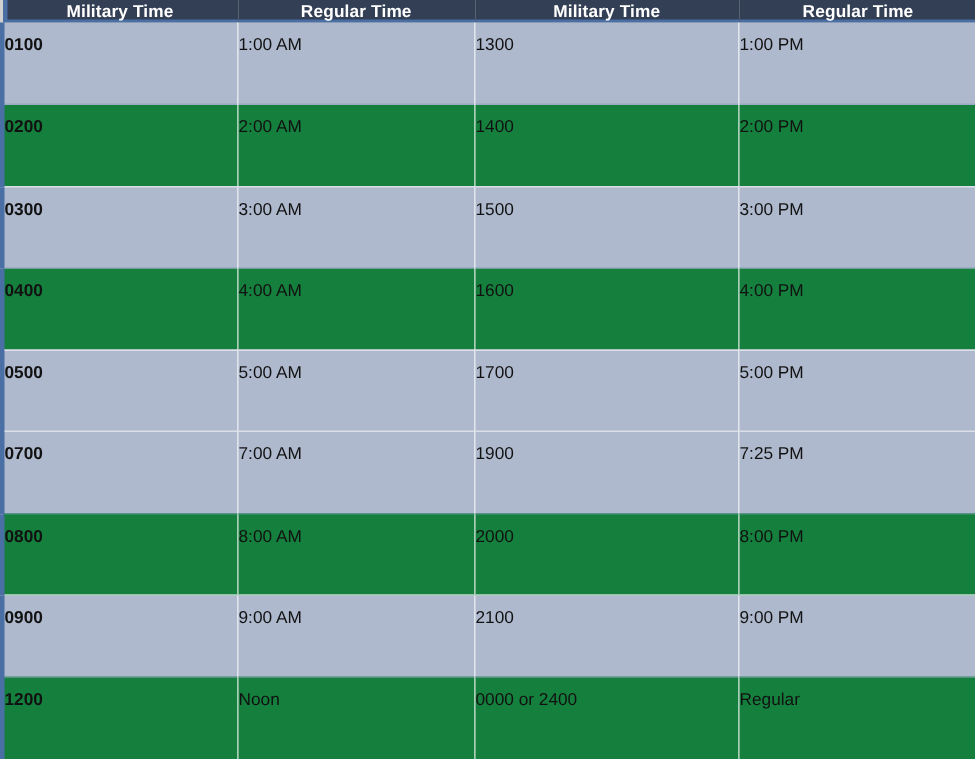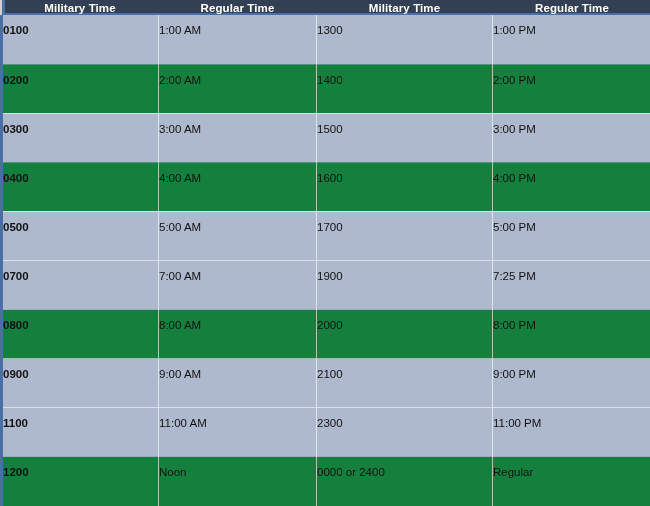--- a/index.html
+++ b/index.html
@@ -142,26 +142,20 @@
         <td class="col-2">8:00 AM</td>
         <td class="col-3">2000</td>
         <td class="col-4">8:00 PM</td>
       </tr>
       <tr class="row-odd">
         <td class="col-1">0900</td>
         <td class="col-2">9:00 AM</td>
         <td class="col-3">2100</td>
         <td class="col-4">9:00 PM</td>
       </tr>
-      <tr class="row-odd">
-        <td class="col-1">1100</td>
-        <td class="col-2">11:00 AM</td>
-        <td class="col-3">2300</td>
-        <td class="col-4">11:00 PM</td>
-      </tr>
       <tr class="row-even">
         <td class="col-1">1200</td>
         <td class="col-2">Noon</td>
         <td class="col-3">0000 or 2400</td>
         <td class="col-4">Regular</td>
       </tr>
     </tbody>
 </table>
 
 </body></html>

